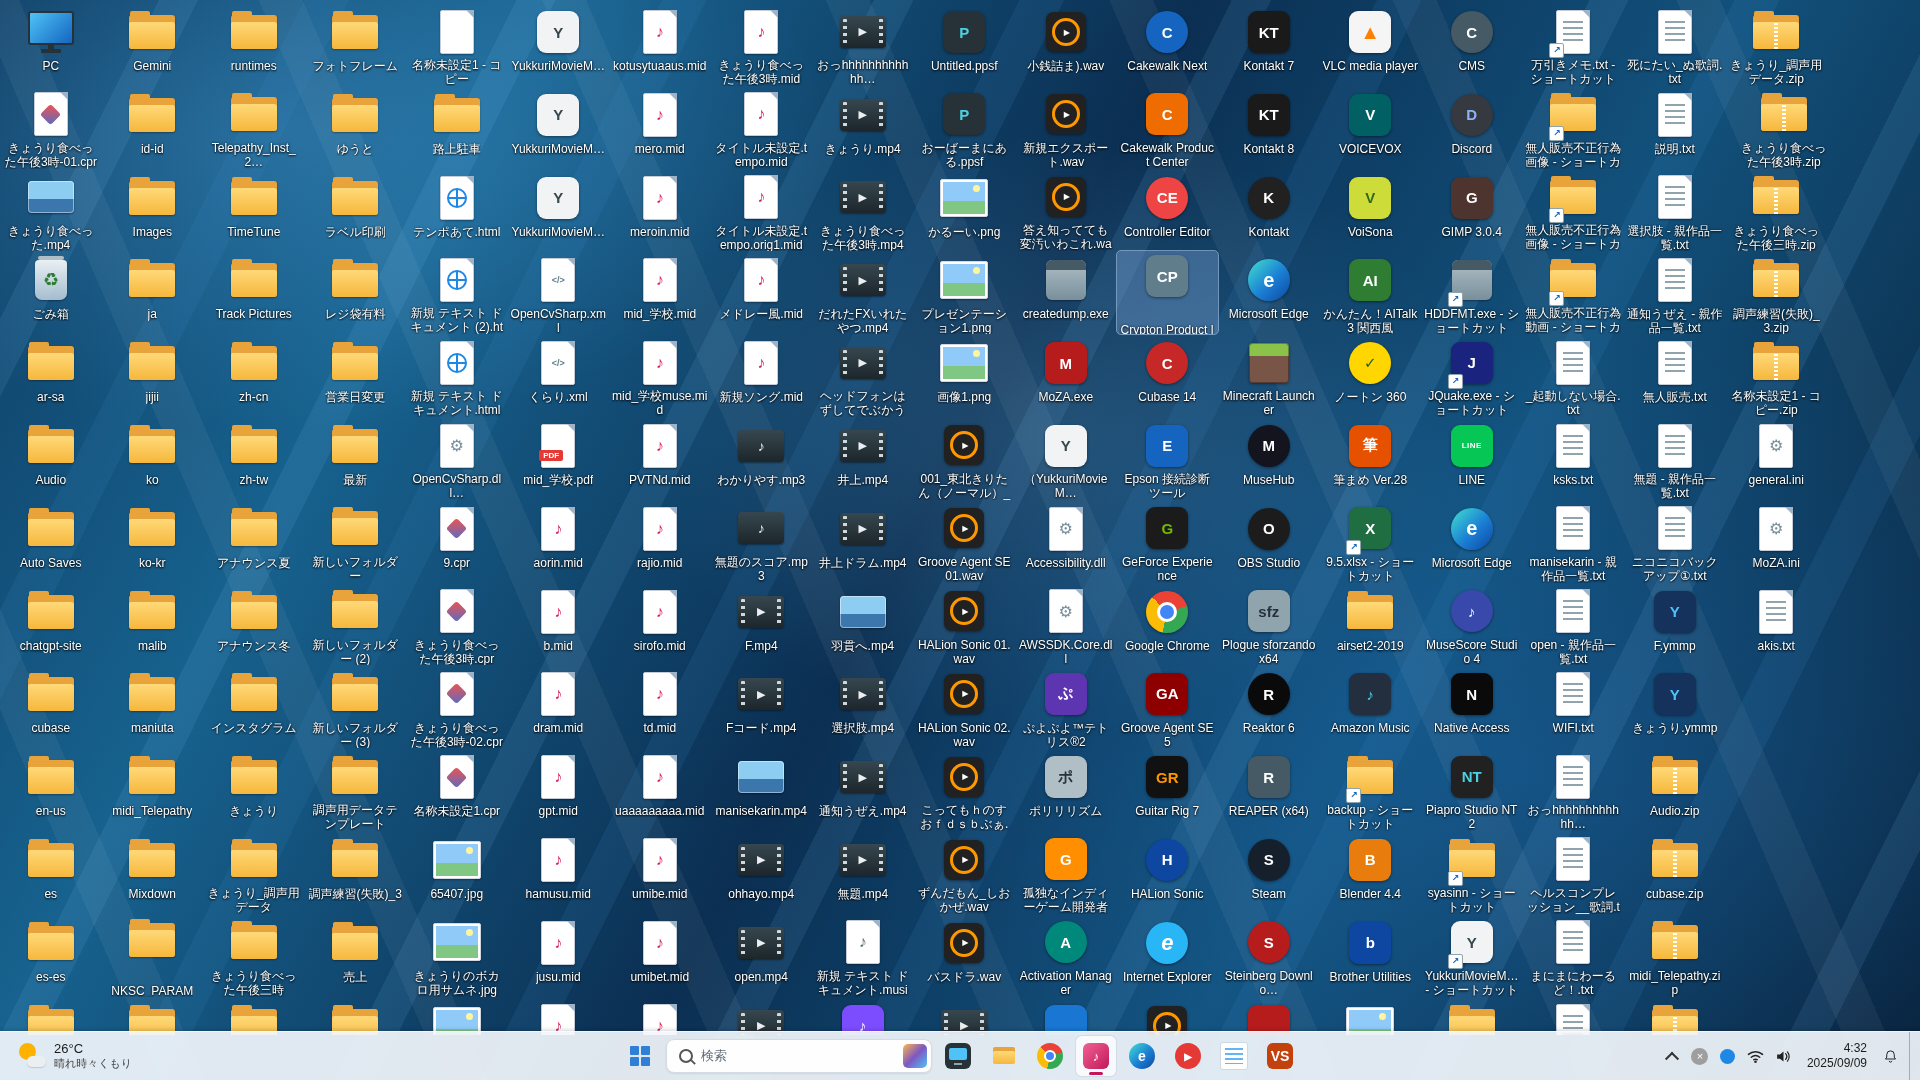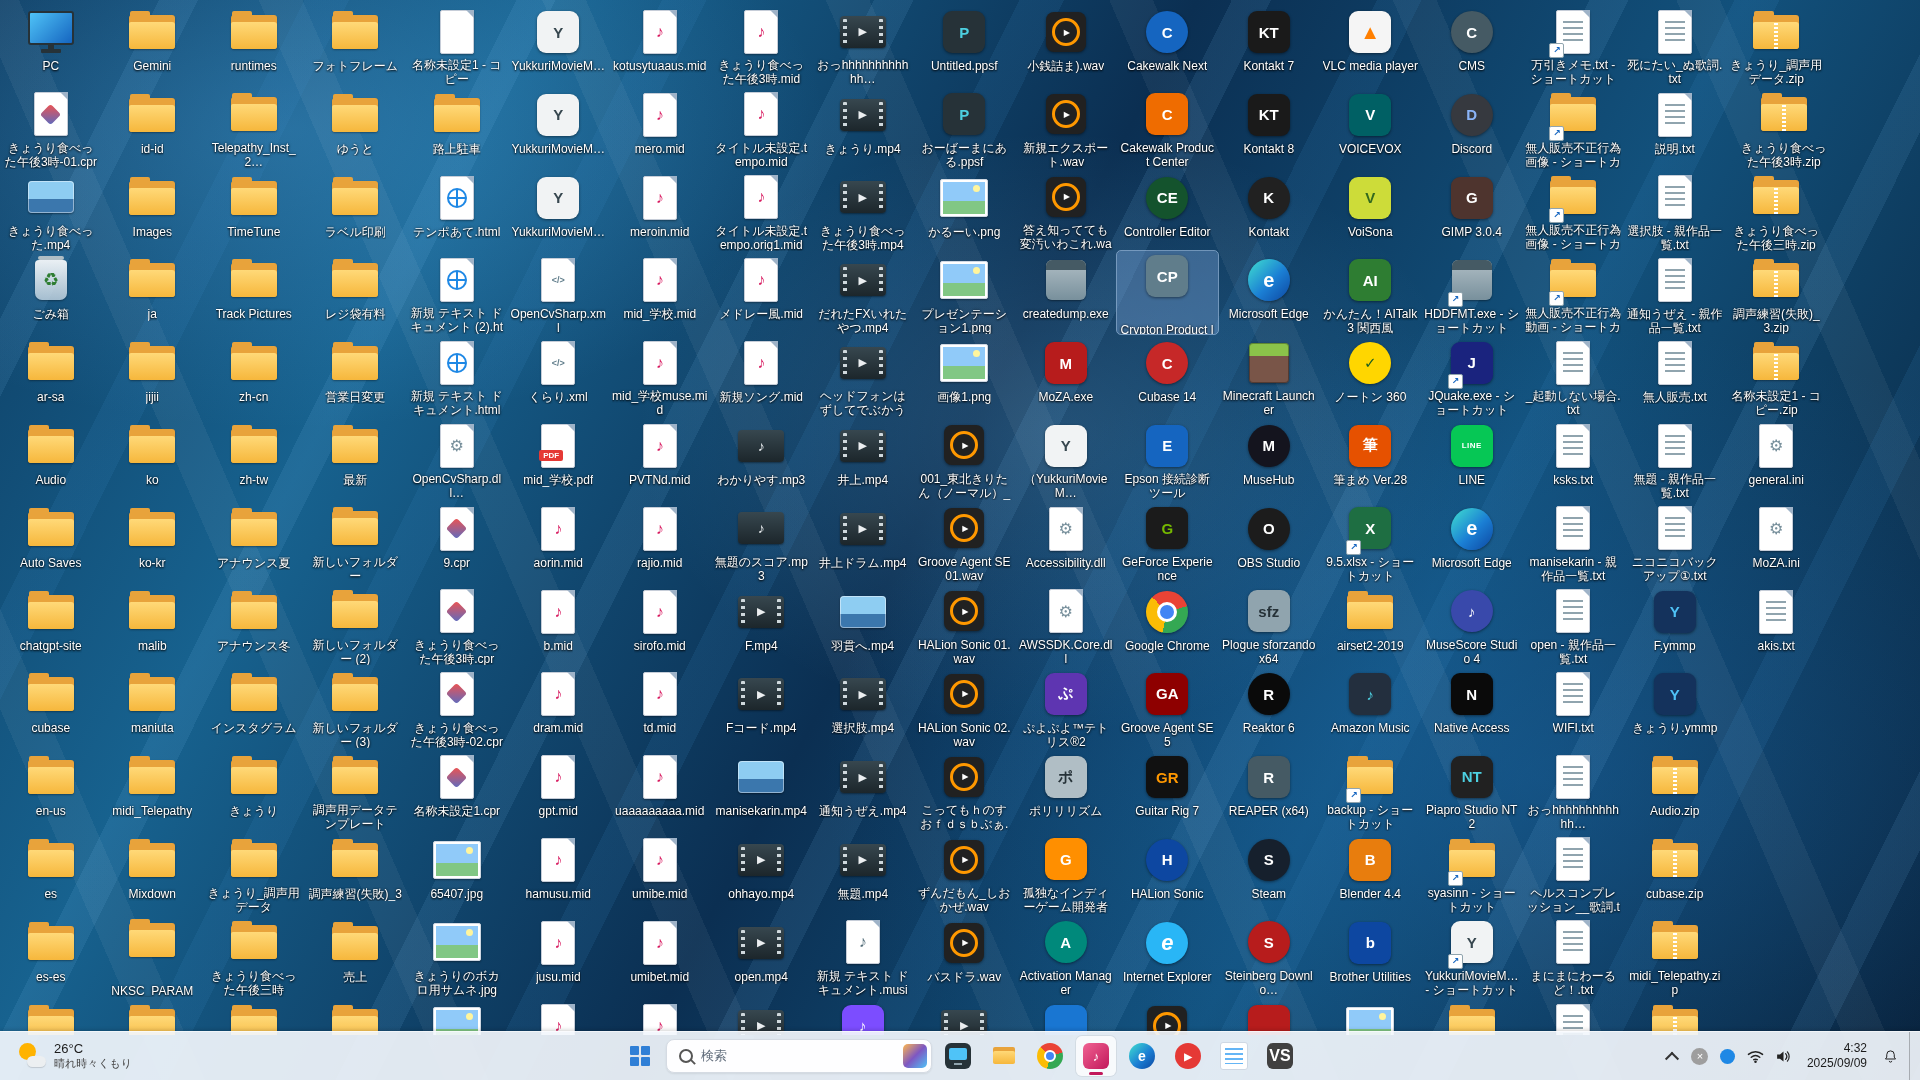--- a/index.html
+++ b/index.html
@@ -119,21 +119,21 @@
   .expl{position:relative;}
   .expl::before{content:"";position:absolute;top:4px;left:2px;width:22px;height:16px;background:#e8a33b;border-radius:2px;}
   .expl::after{content:"";position:absolute;top:8px;left:2px;width:22px;height:13px;background:linear-gradient(180deg,#ffd978,#f6b73c);border-radius:2px;}
   .chromem{border-radius:50%;background:conic-gradient(from -45deg,#ea4335 0 33%,#34a853 33% 66%,#fbbc05 66% 100%);position:relative;}
   .chromem::before{content:"";position:absolute;inset:7px;background:#4285f4;border:2px solid #fff;border-radius:50%;}
   .pinkapp{background:linear-gradient(135deg,#f06292,#c2185b);color:#fff;border-radius:6px;font-size:13px;}
   .edgem{border-radius:50%;background:linear-gradient(135deg,#40e0d0,#1b7fd4 55%,#0d47a1);color:#fff;font-size:14px;}
   .redp{border-radius:50%;background:#e53935;color:#fff;font-size:10px;}
   .notep{background:#fff;border:1px solid #cfd8e3;border-radius:3px;position:relative;}
   .notep::before{content:"";position:absolute;inset:5px 4px;background:repeating-linear-gradient(180deg,#64b5f6 0 2px,transparent 2px 5px);}
-  .vsc{background:#404040;color:#fff;border-radius:6px;font-size:16px;}
+  .vsc{background:#c2410c;color:#fff;border-radius:6px;font-size:14px;}
   .tb-right{position:absolute;right:0;top:0;bottom:0;display:flex;align-items:center;gap:2px;padding-right:4px;}
   .trayic{width:26px;height:32px;display:flex;align-items:center;justify-content:center;border-radius:4px;cursor:pointer;}
   .chev{width:8px;height:8px;border-left:2px solid #333;border-top:2px solid #333;transform:rotate(45deg) translate(2px,2px);}
   .xcir{width:17px;height:17px;border-radius:50%;background:#9e9e9e;color:#fff;font-size:11px;display:flex;align-items:center;justify-content:center;}
   .bdot{width:15px;height:15px;border-radius:50%;background:#1e88e5;display:block;}
   .clock{text-align:right;font-size:12px;line-height:15px;color:#1b1b1b;margin:0 8px;cursor:pointer;}
   .showdesk{width:6px;height:100%;border-left:1px solid rgba(0,0,0,.25);margin-left:4px;cursor:pointer;}
 </style>
 </head>
 <body>
@@ -1358,21 +1358,21 @@
     <div class="cell" style="grid-area: 2 / 12;">
       <div class="ic">
         <div class="appsq" style="background: rgb(239, 108, 0);">
           <span>C</span>
         </div>
       </div>
       <div class="lbl">Cakewalk Product Center</div>
     </div>
     <div class="cell" style="grid-area: 3 / 12;">
       <div class="ic">
-        <div class="appsq cir" style="background: #14532d;">
+        <div class="appsq cir" style="background: #ef4444;">
           <span>CE</span>
         </div>
       </div>
       <div class="lbl">Controller Editor</div>
     </div>
     <div class="cell selected" style="grid-area: 4 / 12; gap: 24px;">
       <div class="ic">
         <div class="appsq" style="background: rgb(96, 125, 139);">
           <span>CP</span>
         </div>

